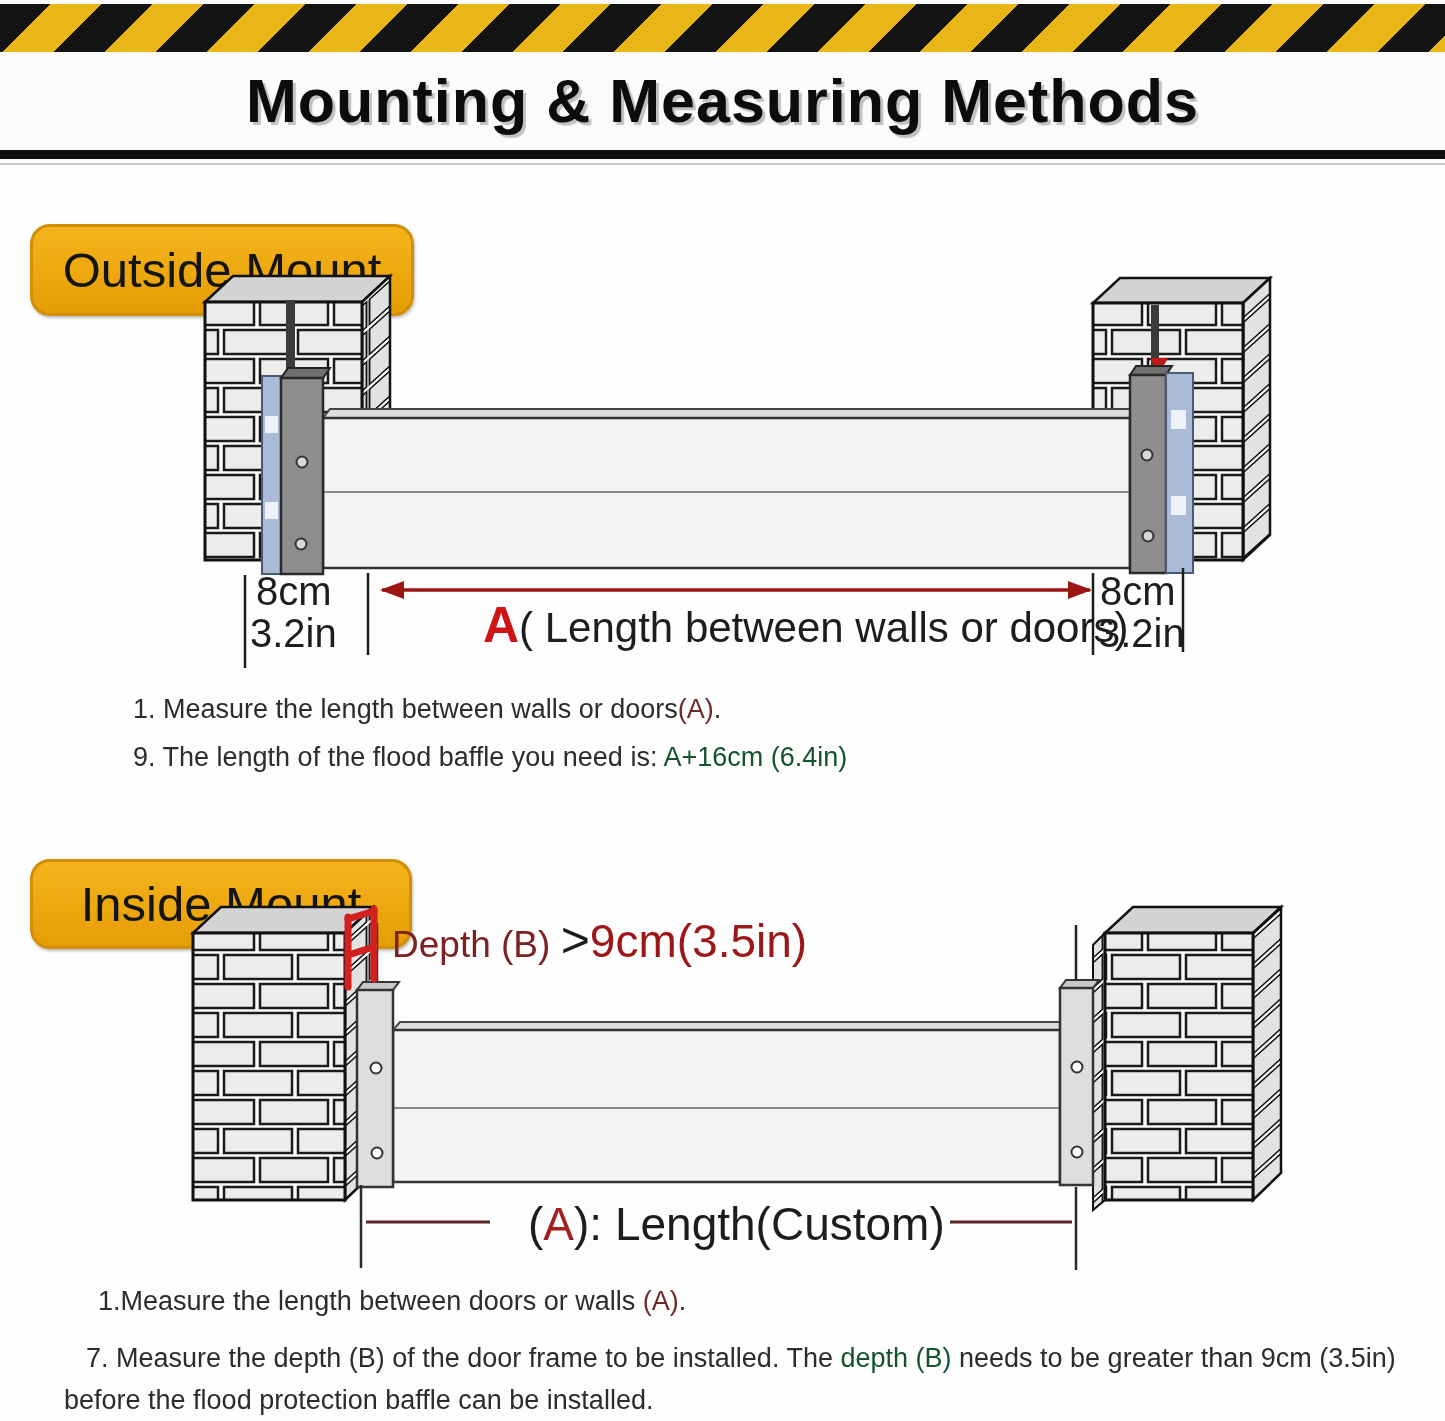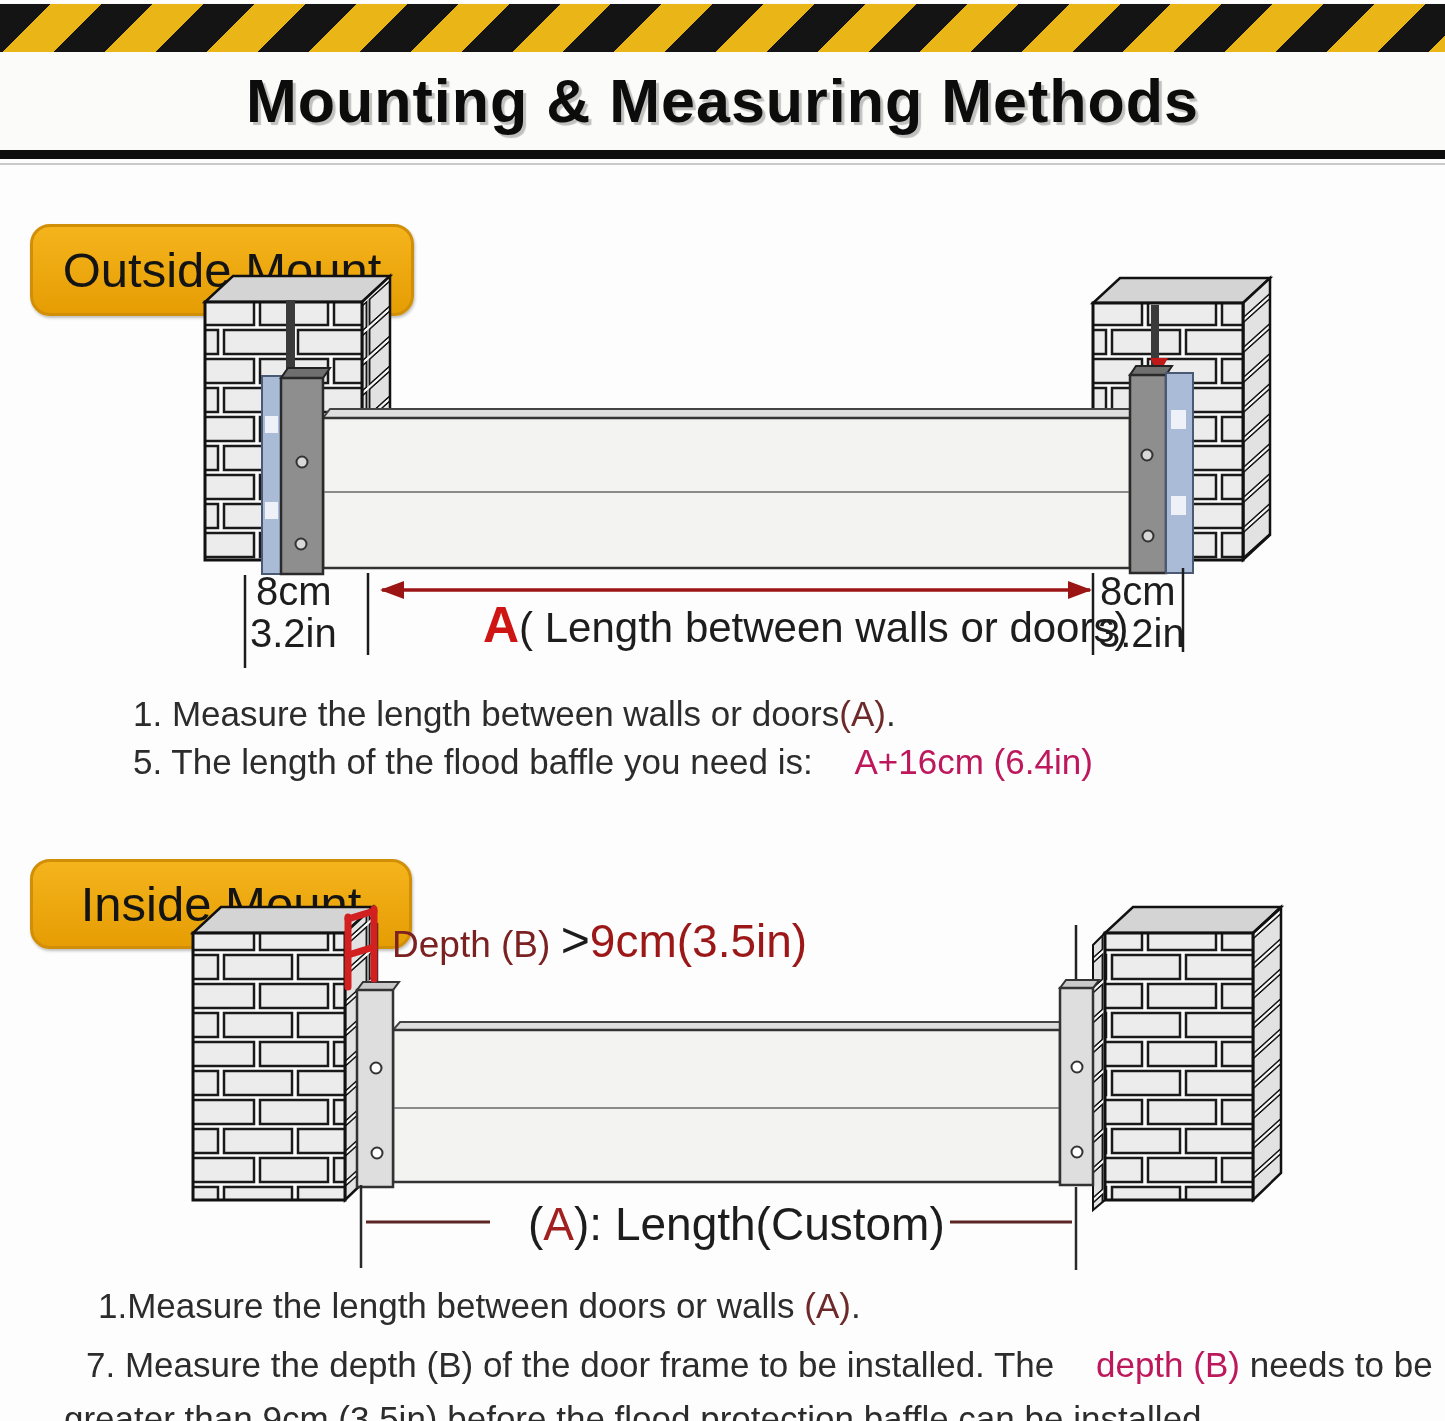--- a/index.html
+++ b/index.html
@@ -27,22 +27,22 @@
   #svg-inside{top:895px;}
   svg text{font-family:"Liberation Sans", sans-serif;}
   .dimtxt{font-size:40px;fill:#1d1d1d;}
   .lbl-black{font-size:42px;fill:#1d1d1d;}
   .lbl-a{font-size:50px;font-weight:bold;fill:#cf1414;}
   .lbl-a2{font-size:44px;fill:#a32020;}
   .maroon{fill:#7b2121;font-size:37px;}
   .gt{fill:#1c1c1c;font-size:50px;}
   .redbig{fill:#9c1818;font-size:46px;}
   
-  .step{position:absolute;font-size:35px;color:#2c2c2c;}
-  .step .accent{color:#be185d;margin-left:32px;}
+  .step{position:absolute;font-size:27px;color:#2c2c2c;}
+  .step .accent{color:#14532d;}
   .step .accent-soft{color:#6e2a2a;}
   #out-step1{left:133px;top:694px;}
   #out-step2{left:133px;top:742px;}
   #in-step1{left:98px;top:1286px;text-align:right;}
   #in-step2{left:64px;top:1338px;width:1375px;line-height:1.55;text-indent:22px;}
 </style>
 </head>
 <body>
 
 <div class="page">
@@ -128,21 +128,21 @@
       <polygon points="1092,320 1068,311 1068,329" fill="#9b1515"></polygon>
     </g>
     <text class="dimtxt" x="256" y="335">8cm</text>
     <text class="dimtxt" x="250" y="377">3.2in</text>
     <text class="dimtxt" x="1100" y="335">8cm</text>
     <text class="dimtxt" x="1098" y="377">3.2in</text>
     <text x="483" y="372" xml:space="preserve"><tspan class="lbl-a">A</tspan><tspan class="lbl-black">( Length between walls or doors)</tspan></text>
   </svg>
 
   <div class="step" id="out-step1"><span>1. Measure the length between walls or doors</span><span class="accent-soft">(A)</span><span>.</span></div>
-  <div class="step" id="out-step2"><span>5. The length of the flood baffle you need is: </span><span class="accent">A+16cm (6.4in)</span><span></span></div>
+  <div class="step" id="out-step2"><span>9. The length of the flood baffle you need is: </span><span class="accent">A+16cm (6.4in)</span><span></span></div>
 
   <svg id="svg-inside" width="1445" height="395" viewBox="0 0 1445 395">
 
     <g>
       <polygon points="193,38 345,38 373,12 221,12" fill="#d4d4d4" stroke="#111" stroke-width="2.5"></polygon>
       <polygon points="345,38 373,12 373,278 345,305" fill="url(#sidebrick)" stroke="#111" stroke-width="2.5"></polygon>
       <rect x="193" y="38" width="152" height="267" fill="url(#brickP)" stroke="#111" stroke-width="3"></rect>
     </g>
 
     <g>

